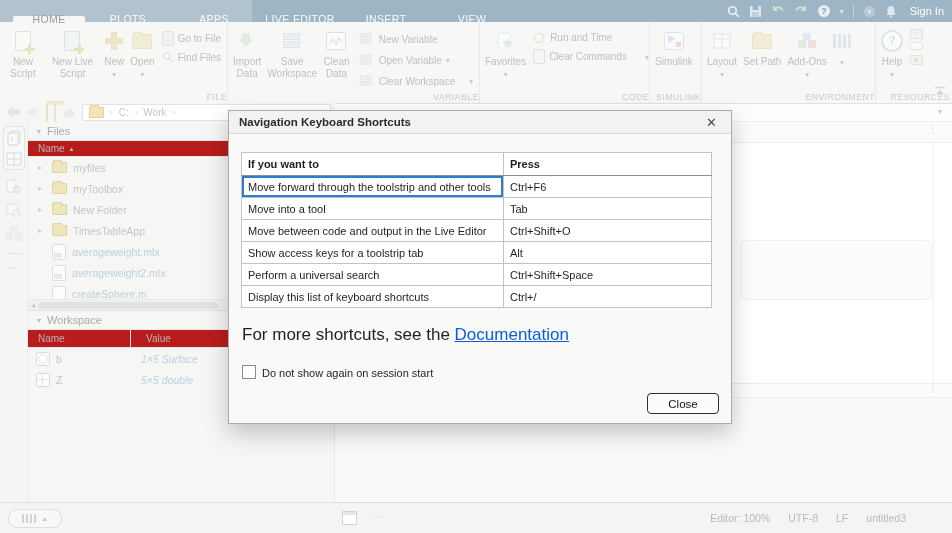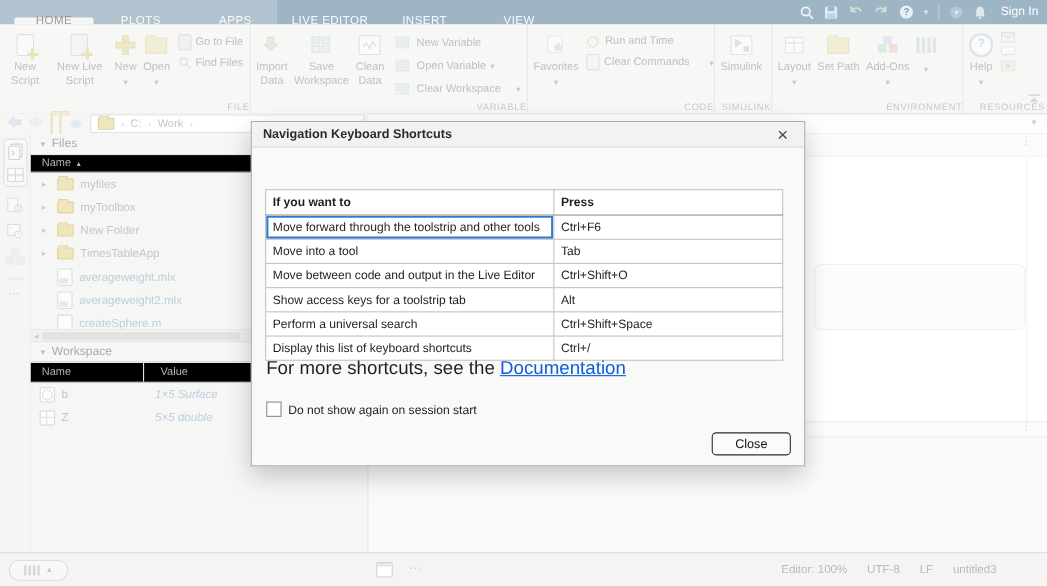--- a/index.html
+++ b/index.html
@@ -76,21 +76,21 @@
         display:flex;flex-direction:column;align-items:center;padding-top:4px;box-sizing:border-box;}
   .rail .group{border:1px solid #e2e2e0;border-radius:4px;padding:3px 2px;display:flex;flex-direction:column;gap:6px;margin-bottom:9px;background:#f8f8f6;}
   .rail .ric{opacity:.5;display:flex;justify-content:center;margin-bottom:9px;}
   .rail .rdiv{width:16px;height:1px;background:#e4e4e2;margin:2px 0 8px 0;}
   .rail .dots{color:#cbcbc9;font-size:10px;letter-spacing:1px;}
 
   
   .files{position:absolute;left:28px;top:122px;width:307px;height:188px;background:#f6f6f4;border-right:1px solid #e6e6e4;z-index:2;box-sizing:border-box;}
   .pane-head{height:18px;display:flex;align-items:center;gap:6px;padding-left:9px;font-size:11px;color:#ababa9;}
   .pane-head .tri{font-size:8px;color:#bcbcba;}
-  .colhead{height:15px;background:#000000;border-top:1px solid #e7e7e5;border-bottom:1px solid #e7e7e5;
+  .colhead{height:15px;background:#b91c1c;border-top:1px solid #e7e7e5;border-bottom:1px solid #e7e7e5;
            display:flex;align-items:center;font-size:10px;color:#b5b5b3;padding-left:10px;gap:5px;}
   .frow{height:21px;display:flex;align-items:center;font-size:10.5px;color:#c6c6c4;gap:6px;padding-left:10px;}
   .frow .tw{width:8px;font-size:8px;color:#cdcdcb;}
   .fname-blue{color:#bccfde;}
   .mlx{width:12px;height:14px;background:#fff;border:1px solid #ccd8e0;border-radius:2px;position:relative;opacity:.75;}
   .mlx:after{content:"";position:absolute;left:1px;bottom:1px;width:8px;height:5px;background:#d9e6ee;}
   .mfile{width:12px;height:14px;background:#fff;border:1px solid #d6d6d4;border-radius:2px;position:relative;opacity:.8;}
   .hscroll{position:absolute;left:0;bottom:0;width:100%;height:11px;background:#f1f1ef;border-top:1px solid #e9e9e7;
            display:flex;align-items:center;box-sizing:border-box;}
   .hscroll .arr{font-size:8px;color:#c9c9c7;padding:0 3px;}
@@ -135,21 +135,21 @@
   .sb-right{position:absolute;right:46px;top:0;height:100%;display:flex;align-items:center;gap:18px;
             font-size:10.5px;color:#b9b9b7;}
 
   
   .dialog{position:absolute;left:228px;top:110px;width:504px;height:314px;background:#f9f9f8;
           border:1px solid #acacaa;box-shadow:0 9px 22px rgba(0,0,0,.22);z-index:10;box-sizing:border-box;}
   .dtitle{height:22px;background:#f2f2f0;border-bottom:1px solid #dadad8;display:flex;align-items:center;
           padding:0 10px;font-size:11.5px;font-weight:bold;color:#2b2b2b;}
   .dclose{margin-left:auto;font-size:13px;color:#4a4a4a;line-height:1;padding:2px 4px;cursor:default;}
   .dtable{position:absolute;left:12px;top:41px;width:470px;border-collapse:collapse;background:#fff;
-          font-size:11px;color:#1f1f1f;table-layout:fixed;margin-top:20px;}
+          font-size:11px;color:#1f1f1f;table-layout:fixed;}
   .dtable,.dtable th,.dtable td{border:1px solid #c2c2c0;}
   .dtable{border:1px solid #8f8f8d;}
   .dtable th{border-bottom:1px solid #8f8f8d;font-weight:bold;text-align:left;height:20px;padding:1px 6px;}
   .dtable td{height:19px;padding:1px 6px;white-space:nowrap;overflow:hidden;}
   .dtable col.c1{width:262px;} .dtable col.c2{width:208px;}
   td.sel{box-shadow:inset 0 0 0 2px #2e7bd6;}
   .dfooter{position:absolute;left:13px;top:214px;font-size:17px;color:#1f1f1f;}
   .dfooter a{color:#0b5ed7;text-decoration:underline;}
   .dcheck{position:absolute;left:13px;top:254px;display:flex;align-items:flex-end;gap:6px;font-size:11px;color:#1f1f1f;}
   .cbox{width:12px;height:12px;border:1px solid #8a8a88;background:#fff;display:inline-block;}

